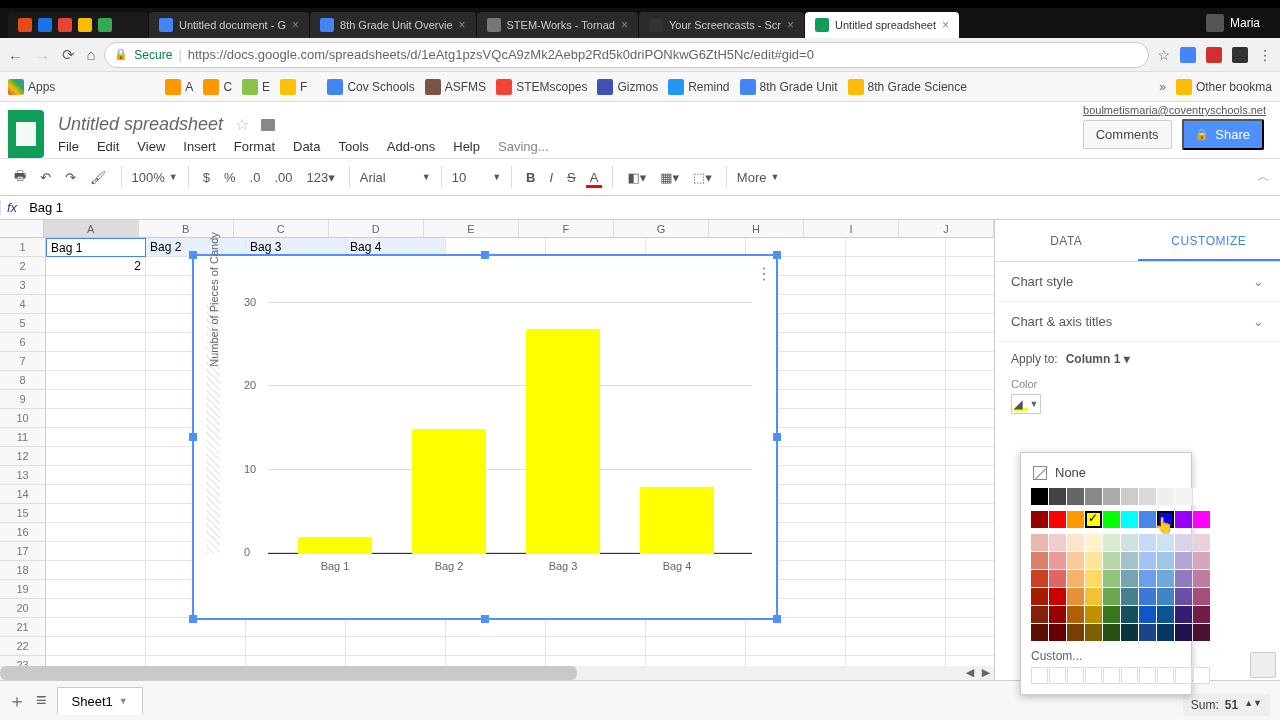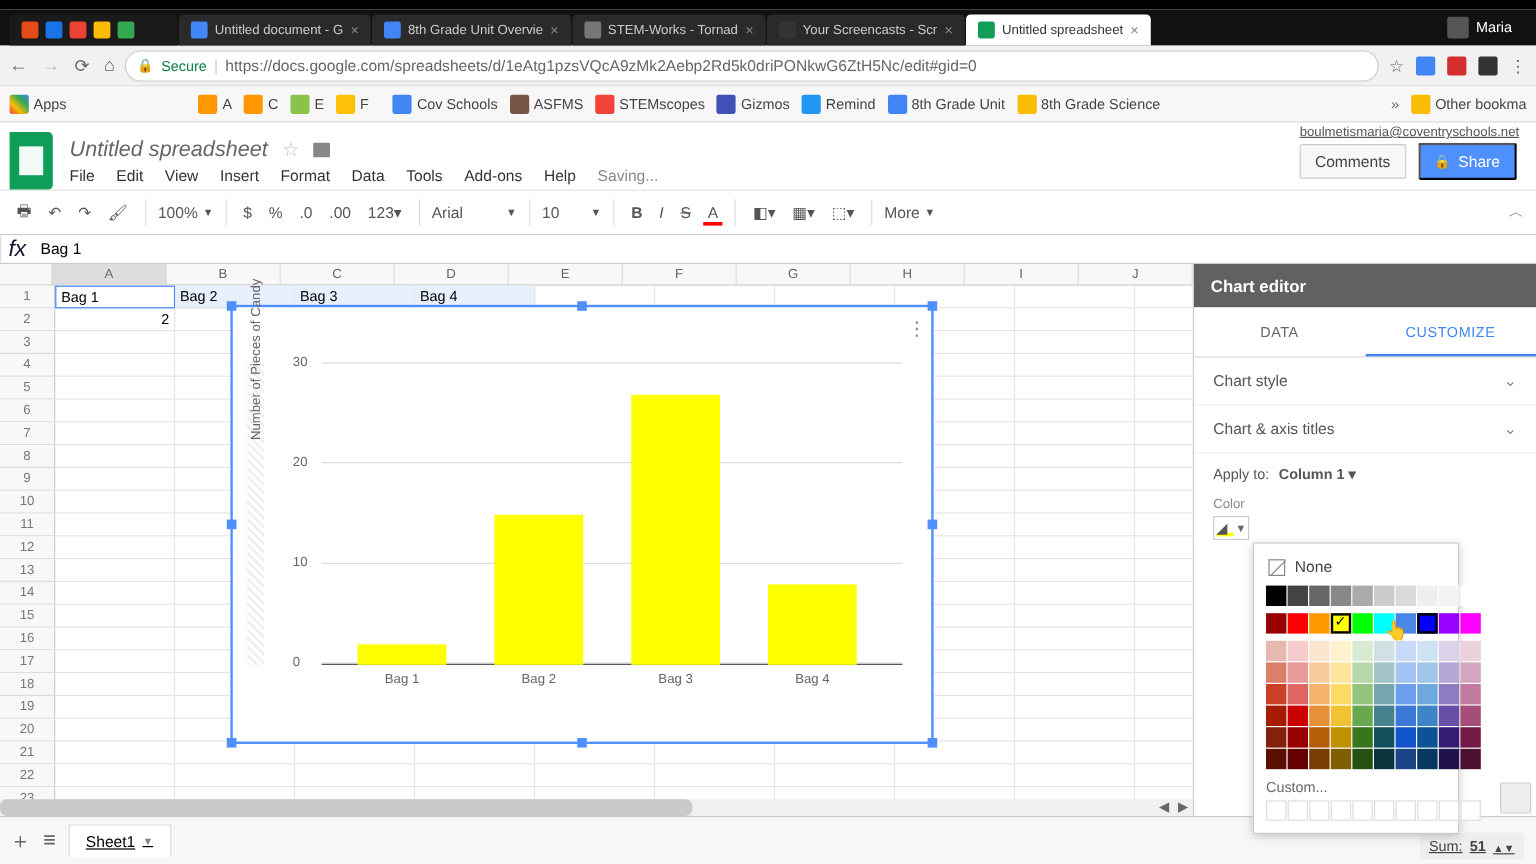--- a/index.html
+++ b/index.html
@@ -54,21 +54,21 @@
 .toolbar { height: 38px; border-top: 1px solid #e3e3e3; border-bottom: 1px solid #ccc; display: flex; align-items: center; padding: 0 10px; gap: 6px; font-size: 13px; color: #555; }
 .toolbar .sep { width: 1px; height: 22px; background: #ddd; margin: 0 4px; }
 .tbtn { padding: 4px 4px; cursor: default; }
 .zoom{display:flex;align-items:center;gap:4px;}
 .font-sel{display:flex;align-items:center;gap:6px;border:none;}
 .more{display:flex;align-items:center;gap:4px;}
 .toolbar .chevup{margin-left:auto;color:#888;}
 
 
 .formulabar { height: 24px; border-bottom: 1px solid #ccc; display: flex; align-items: center; }
-.fx { color: #0f172a; font-style: italic; padding: 0 6px; border-left:1px solid #ddd; font-size:19px;}
+.fx { color: #4c1d95; font-style: italic; padding: 0 6px; border-left:1px solid #ddd; font-size:13px;}
 .formula-input { flex: 1; padding: 0 6px; font-size: 13px; }
 
 
 .grid-wrap { position: relative; height: 468px; display:flex;}
 .grid-main{flex:1;position:relative;overflow:hidden;}
 .colheads { display: flex; height: 18px; background: #f8f8f8; border-bottom: 1px solid #ccc; font-size: 11px; color: #666; }
 .rownum-corner{width:46px;border-right:1px solid #ccc;}
 .colhead { width: 100px; text-align: center; border-right: 1px solid #ddd; line-height: 18px; }
 .rows-area{position:absolute;top:18px;left:0;right:0;bottom:0;}
 .rownums{position:absolute;left:0;top:0;width:46px;}
@@ -108,43 +108,43 @@
 .acc{padding:12px 16px;border-bottom:1px solid #eee;display:flex;justify-content:space-between;font-size:13px;color:#555;}
 .acc .chev{color:#888;}
 .series-body{padding:10px 16px;font-size:12px;color:#555;}
 .applyto{display:flex;align-items:center;gap:8px;margin-bottom:12px;}
 .color-label{font-size:11px;color:#888;margin-bottom:4px;}
 .color-swatch{width:30px;height:20px;border:1px solid #ccc;display:flex;align-items:center;justify-content:center;gap:2px;}
 .color-swatch .fill{width:14px;height:14px;border-bottom:3px solid #ffff00 ;}
 .color-swatch .dd{font-size:9px;color:#666;}
 
 
-.colorpop{position:absolute;left:1020px;top:452px;width:172px;background:#fff;border:1px solid #ccc;box-shadow:0 2px 8px rgba(0,0,0,.25);padding:8px 10px 10px;z-index:50;margin-left:24px;}
+.colorpop{position:absolute;left:1020px;top:452px;width:172px;background:#fff;border:1px solid #ccc;box-shadow:0 2px 8px rgba(0,0,0,.25);padding:8px 10px 10px;z-index:50;}
 .none-row{display:flex;align-items:center;gap:8px;font-size:13px;color:#444;padding:4px 2px 8px;}
 .none-row .noico{width:14px;height:14px;border:1px solid #888;position:relative;}
 .none-row .noico::after{content:"";position:absolute;left:-2px;top:6px;width:18px;border-top:1px solid #888;transform:rotate(-45deg);}
 .palette{display:grid;grid-template-columns:repeat(10,17px);gap:1px;}
 .sw{width:17px;height:17px;}
 .sw.sel{outline:2px solid #000;outline-offset:-2px;position:relative;}
 .sw.sel::after{content:"✓";position:absolute;left:3px;top:0;font-size:12px;color:#000;}
 .sw.hover{outline:2px solid #000;outline-offset:-2px;}
 .custom{font-size:12px;color:#666;margin-top:8px;}
 .custom-row{display:grid;grid-template-columns:repeat(10,17px);gap:1px;margin-top:4px;}
 .custom-row .sw{background:#fff;border:1px solid #ddd;}
 .cursor-hand{position:absolute;left:1154px;top:516px;font-size:16px;pointer-events:none;z-index:60;}
 
 
 .hscroll{position:absolute;left:0;right:286px;bottom:40px;height:14px;display:flex;}
 .hscroll .track{flex:1;background:#f0f0f0;position:relative;}
 .hscroll .thumb{position:absolute;left:0;top:0;bottom:0;width:60%;background:#c9c9c9;border-radius:6px;}
 .hscroll .arrow{width:16px;text-align:center;font-size:11px;color:#666;background:#f0f0f0;}
 .sheetbar { position:absolute;left:0;bottom:0;right:0;height: 40px; border-top: 1px solid #ccc; display: flex; align-items: center; padding: 0 8px; gap: 10px; font-size: 13px; background:#f7f7f7;}
-.sheet-tab { background: #fff; border: 1px solid #ccc; border-bottom: none; padding: 6px 14px; border-radius: 0 0 2px 2px; display:flex;align-items:center;gap:6px;text-decoration:underline;}
+.sheet-tab { background: #fff; border: 1px solid #ccc; border-bottom: none; padding: 6px 14px; border-radius: 0 0 2px 2px; display:flex;align-items:center;gap:6px;}
 .sheetbar .add,.sheetbar .all{color:#666;font-size:18px;}
-.sum{position:absolute;right:10px;bottom:4px;font-size:12px;color:#444;background:#eee;padding:4px 8px;border-radius:2px;display:flex;align-items:flex-end;gap:6px;text-decoration:underline;}
+.sum{position:absolute;right:10px;bottom:4px;font-size:12px;color:#444;background:#eee;padding:4px 8px;border-radius:2px;display:flex;align-items:flex-start;gap:6px;}
 .explore-btn{position:absolute;right:4px;bottom:42px;width:26px;height:26px;background:#eee;border:1px solid #ccc;border-radius:2px;}
 </style>
 </head>
 <body>
 
 <div class="windowframe"></div>
 
 <div class="tabstrip">
   <div class="tab" style="width:140px;background:#1a1a1a;">
     <span class="favicon" style="background:#e64a19"></span>
@@ -675,21 +675,20 @@
             <div class="bar" style="left: 278px; height: 225px; background: rgb(255, 255, 0);"></div>
             <div class="xtick" style="left: 278px;">Bag 3</div>
             <div class="bar" style="left: 392px; height: 66.6667px; background: rgb(255, 255, 0);"></div>
             <div class="xtick" style="left: 392px;">Bag 4</div>
           </div>
       </div>
     </div>
   </div>
 
   <div class="editor">
-    <div class="editor-head">Chart editor</div>
     <div class="editor-tabs">
       <div class="etab">DATA</div>
       <div class="etab active">CUSTOMIZE</div>
     </div>
     <div class="acc">
         <span>Chart style</span>
         <span class="chev">⌄</span>
       </div>
     <div class="acc">
         <span>Chart &amp; axis titles</span>

